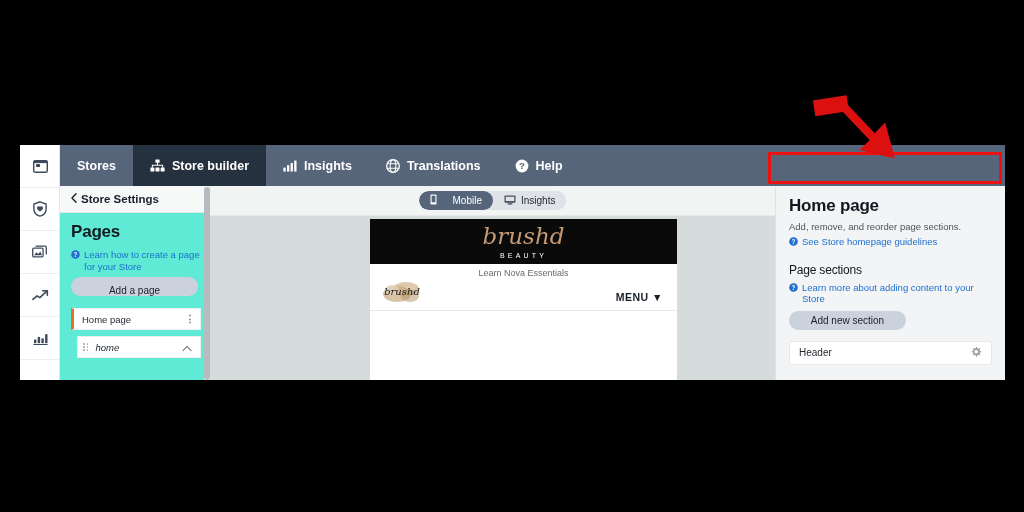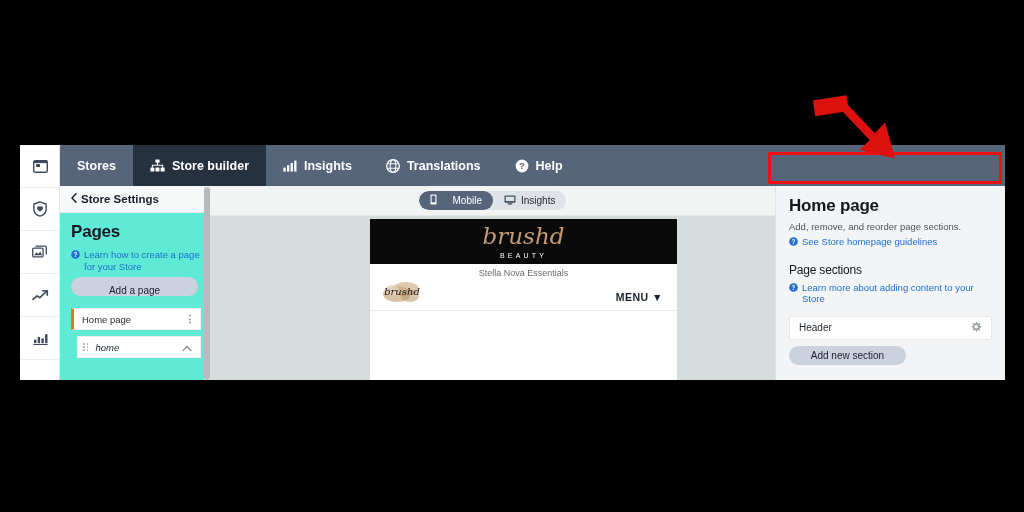--- a/index.html
+++ b/index.html
@@ -465,21 +465,21 @@
         </div>
       </div>
     </div>
 
     <div id="preview-frame">
       <div id="store-banner">
         <div id="store-wordmark">brushd</div>
         <div id="store-subwordmark">BEAUTY</div>
       </div>
       <div id="store-header">
-        <div id="store-name">Stella Nova Essentials</div>
+        <div id="store-name">Learn Nova Essentials</div>
         <div id="store-logo">
           <svg width="48" height="28" viewBox="0 0 48 28">
             <ellipse cx="26" cy="11" rx="13" ry="7" fill="#d9c0a0" opacity="0.85"></ellipse>
             <ellipse cx="17" cy="16" rx="14" ry="8" fill="#c8a97f" opacity="0.7"></ellipse>
             <ellipse cx="30" cy="18" rx="9" ry="6" fill="#b08f62" opacity="0.5"></ellipse>
             <ellipse cx="12" cy="12" rx="7" ry="5" fill="#e3d2bb" opacity="0.8"></ellipse>
             <text x="22" y="17" font-family="DejaVu Serif, serif" font-style="italic" font-size="10" fill="#1a1a1a" text-anchor="middle">brushd</text>
           </svg>
         </div>
         <div id="menu-toggle">
@@ -510,33 +510,33 @@
     <div class="help-link" style="padding-left:0; padding-top:5px;">
       <span class="qmark">
         <svg width="9" height="9" viewBox="0 0 9 9">
             <circle cx="4.5" cy="4.5" r="4.3" fill="#1d6fd0"></circle>
             <text x="4.5" y="7" font-family="Liberation Sans, sans-serif" font-size="6.4" font-weight="bold" fill="#ffffff" text-anchor="middle">?</text>
           </svg>
       </span>
       <span>Learn more about adding content to your Store</span>
     </div>
 
+    <div id="add-section-button">
+      <span>Add new section</span>
+    </div>
+
     <div id="header-section-row">
       <span class="sec-label">Header</span>
       <span>
         <svg width="12" height="12" viewBox="0 0 12 12">
             <path d="M6 0.9 L7 0.9 L7.3 2.3 L8.4 2.8 L9.6 2 L10.3 2.7 L9.5 3.9 L10 5 L11.4 5.3 L11.4 6.3 L10 6.6 L9.5 7.7 L10.3 8.9 L9.6 9.6 L8.4 8.8 L7.3 9.3 L7 10.7 L6 10.7 L5.7 9.3 L4.6 8.8 L3.4 9.6 L2.7 8.9 L3.5 7.7 L3 6.6 L1.6 6.3 L1.6 5.3 L3 5 L3.5 3.9 L2.7 2.7 L3.4 2 L4.6 2.8 L5.7 2.3 Z" fill="#9aa1a8"></path>
             <circle cx="6.2" cy="5.8" r="1.8" fill="#ffffff"></circle>
           </svg>
       </span>
     </div>
-
-    <div id="add-section-button">
-      <span>Add new section</span>
-    </div>
   </div>
 
 </div>
 
 <div id="highlight-box"></div>
 <svg id="red-arrow" viewBox="0 0 100 80">
   <path d="M6 2 L40 2 L40 12 L62 44 L74 35 L78 72 L44 58 L56 50 L34 18 L6 18 Z" transform="rotate(-9 45 38)" fill="#dd1010"></path>
 </svg>
 
 </body></html>

